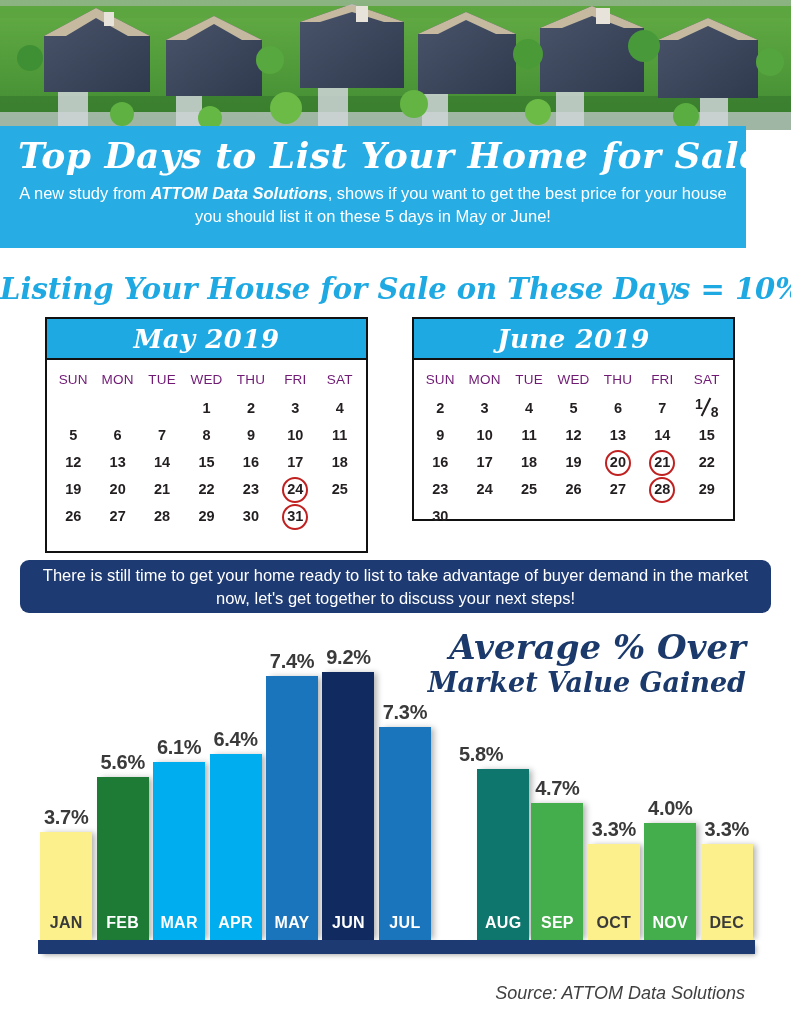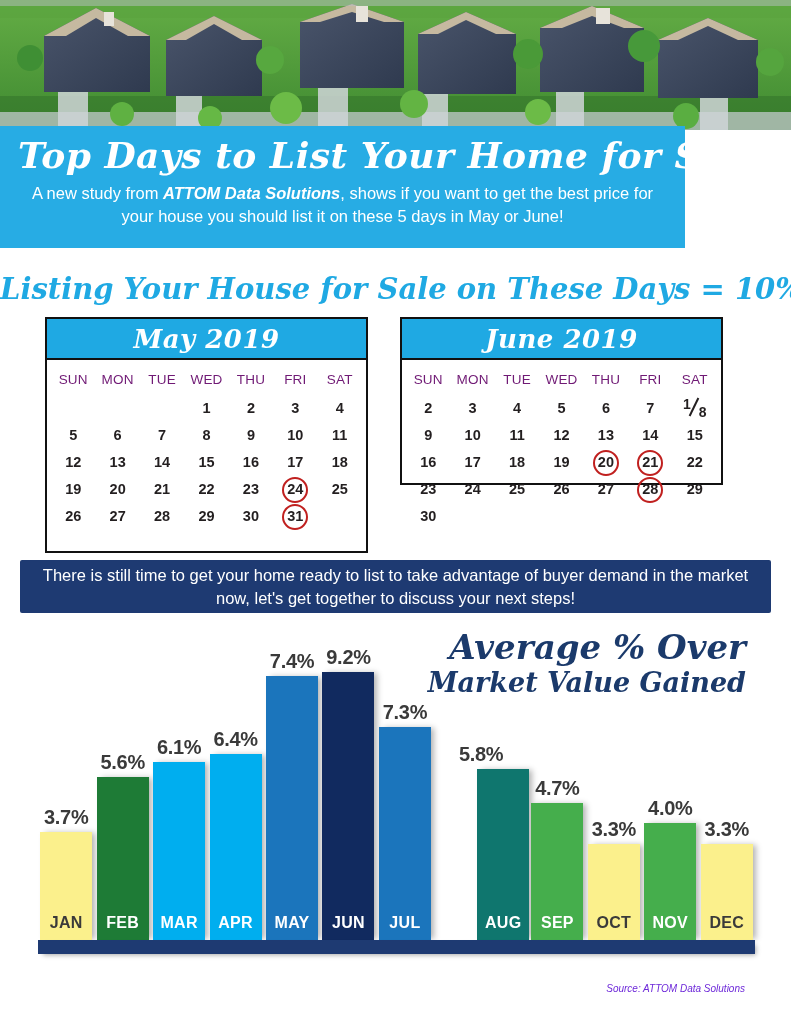--- a/index.html
+++ b/index.html
@@ -13,21 +13,21 @@
 
   
   .hero{
     position:absolute;left:0;top:0;width:791px;height:130px;overflow:hidden;
     background:#4f8f3a;
   }
   .hero svg{display:block;width:791px;height:130px;}
 
   
   .title-banner{
-    position:absolute;left:0;top:126px;width:685px;height:122px;
+    position:absolute;left:0;top:126px;width:746px;height:122px;
     background:#27ace4;
     box-sizing:border-box;
     padding:4px 18px 0 18px;
     text-align:center;
   }
   .title-main{
     font-family:"DejaVu Serif", serif;
     font-style:italic;font-weight:bold;
     font-size:36px;line-height:50px;
     color:#ffffff;
@@ -54,21 +54,21 @@
 
   
   .cal{
     position:absolute;top:317px;
     width:323px;
     border:2px solid #111111;
     background:#ffffff;
     box-sizing:border-box;
   }
   .cal-may{left:45px;height:236px;}
-  .cal-jun{left:400px;height:168px;}
+  .cal-jun{left:412px;height:204px;}
   .cal-head{
     background:#1fa9e3;
     border-bottom:2px solid #111111;
     height:39px;
     display:flex;align-items:center;justify-content:center;
     font-family:"DejaVu Serif", serif;
     font-style:italic;font-weight:bold;
     font-size:26px;color:#ffffff;
     letter-spacing:.5px;
   }
@@ -103,21 +103,21 @@
   }
   .frac .num{position:relative;left:-4px;top:-4px;font-size:14px;}
   .frac .slash{position:absolute;left:6px;top:2px;
     width:1.8px;height:20px;background:#231f20;
     transform:rotate(26deg);transform-origin:center;}
   .frac .den{position:relative;left:4px;top:4px;font-size:14px;}
 
   
   .cta{
     position:absolute;left:20px;top:560px;width:751px;height:53px;
-    background:#1e3a72;border-radius:2px;
+    background:#1e3a72;border-radius:9px;
     box-sizing:border-box;
     display:flex;align-items:center;justify-content:center;
     text-align:center;
     color:#ffffff;
     font-size:16.5px;line-height:23px;
     padding:0 22px;
   }
 
   
   .chart{
@@ -161,21 +161,21 @@
   .mlabel{
     font-size:16px;font-weight:bold;letter-spacing:.3px;
   }
   .axis{
     position:absolute;left:38px;top:320px;width:717px;height:14px;
     background:#1e3a72;
     box-shadow:3px 3px 5px -2px rgba(0,0,0,.35);
   }
   .source{
     position:absolute;right:46px;top:983px;
-    font-size:10px;font-style:italic;color:#6d28d9;
+    font-size:18px;font-style:italic;color:#404040;
   }
 </style>
 </head>
 <body>
 
 <div class="page">
 
   <div class="hero">
     <svg viewBox="0 0 791 130" preserveAspectRatio="none" aria-hidden="true">
       <defs>

